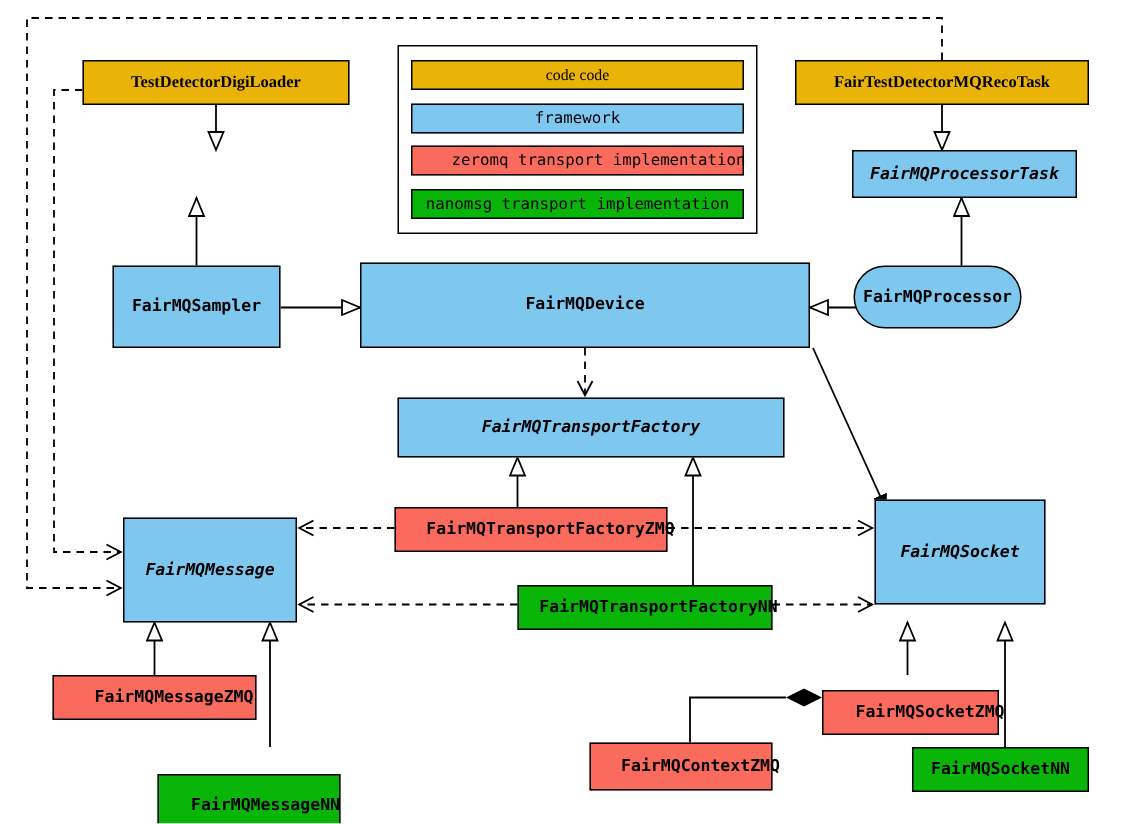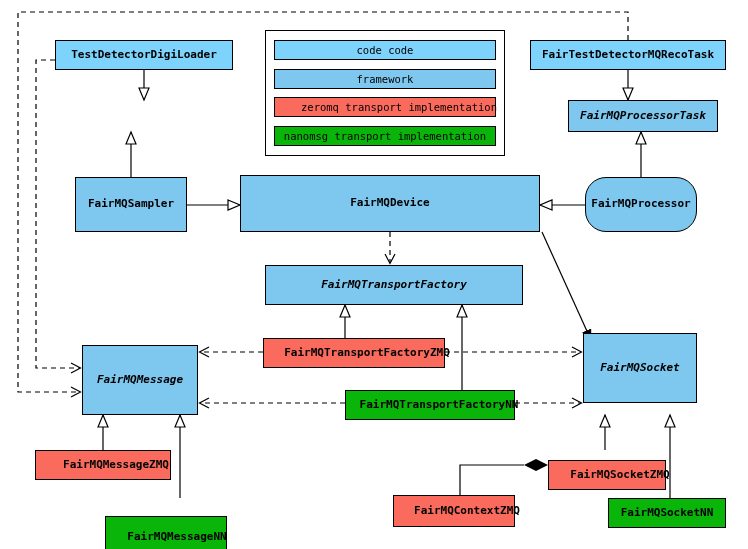--- a/index.html
+++ b/index.html
@@ -14,21 +14,21 @@
   .node{
     position:absolute;
     border:1px solid #000;
     display:flex;align-items:center;justify-content:center;
     font-size:11px;font-weight:bold;color:#000;
     text-align:center;line-height:1.1;
     box-sizing:border-box;padding:1px 2px;
     white-space:nowrap;
   }
   .abstract{font-style:italic;}
-  .c-user{background:#7dd3fc;}
+  .c-user{background:#eab308;font-family:Liberation Serif, serif;}
   .c-fw{background:#7ec7ee;}
   .c-zmq{background:#fa6b5d;padding-left:28px;}
   .c-nn{background:#0ab50a;}
   .legend{
     position:absolute;left:265px;top:30px;width:240px;height:126px;
     border:1px solid #000;background:#fff;
     box-sizing:border-box;
     display:flex;flex-direction:column;justify-content:space-between;
     padding:9px 8px;
   }
@@ -91,21 +91,21 @@
     <div class="legend-row c-nn">nanomsg transport implementation</div>
   </div>
 
   <div class="node c-user" style="left:55px;top:40px;width:178px;height:30px;">TestDetectorDigiLoader</div>
   <div class="node c-user" style="left:530px;top:40px;width:196px;height:30px;">FairTestDetectorMQRecoTask</div>
 
   <div class="node c-fw abstract" style="left:568px;top:100px;width:150px;height:32px;">FairMQProcessorTask</div>
 
   <div class="node c-fw" style="left:75px;top:177px;width:112px;height:55px;">FairMQSampler</div>
   <div class="node c-fw" style="left:240px;top:175px;width:300px;height:57px;">FairMQDevice</div>
-  <div class="node c-fw" style="left:585px;top:177px;width:112px;height:55px;border-radius:21px;">FairMQProcessor</div>
+  <div class="node c-fw" style="left:569px;top:177px;width:112px;height:42px;border-radius:21px;">FairMQProcessor</div>
 
   <div class="node c-fw abstract" style="left:265px;top:265px;width:258px;height:40px;">FairMQTransportFactory</div>
 
   <div class="node c-zmq" style="left:263px;top:338px;width:182px;height:30px;">FairMQTransportFactoryZMQ</div>
   <div class="node c-nn" style="left:345px;top:390px;width:170px;height:30px;padding-left:20px;">FairMQTransportFactoryNN</div>
 
   <div class="node c-fw abstract" style="left:82px;top:345px;width:116px;height:70px;">FairMQMessage</div>
   <div class="node c-fw abstract" style="left:583px;top:333px;width:114px;height:70px;">FairMQSocket</div>
 
   <div class="node c-zmq" style="left:35px;top:450px;width:136px;height:30px;">FairMQMessageZMQ</div>

